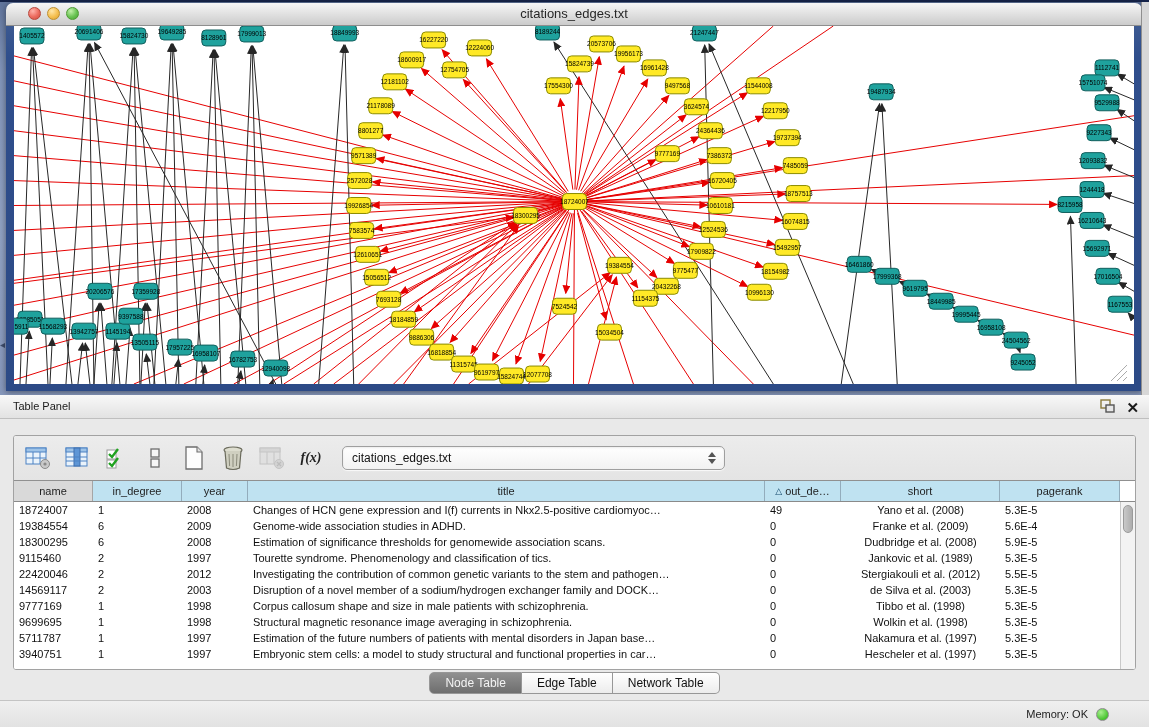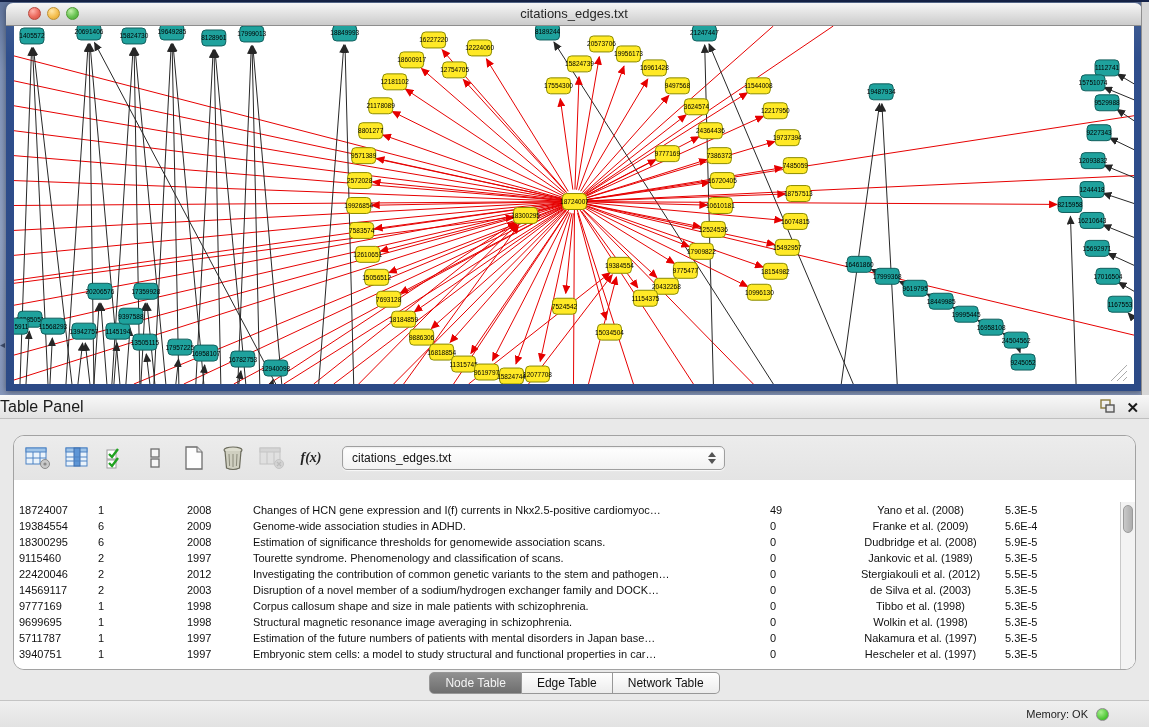--- a/index.html
+++ b/index.html
@@ -24,26 +24,26 @@
   .tl.yellow{left:41px;background:radial-gradient(circle at 35% 28%,#FFE6A8,#F5BF4F 55%,#D89F31);border:1px solid #BF8F2D;box-sizing:border-box;}
   .tl.green{left:60px;background:radial-gradient(circle at 35% 28%,#C3F0A9,#69C353 55%,#48A12F);border:1px solid #4E9A34;box-sizing:border-box;}
   .net-title{position:absolute;left:0;right:0;top:0;text-align:center;font-size:13px;line-height:22px;color:#272727;}
   .net-canvas{position:absolute;left:8px;right:8px;top:23px;height:358px;background:#FFFFFF;overflow:hidden;cursor:default;}
   .net-canvas svg{display:block;width:100%;height:100%;}
 
   
   .bottom{position:absolute;left:0;top:395px;width:1149px;height:332px;background:#E9E9E9;}
   .panel-titlebar{position:absolute;left:0;top:0;right:0;height:23px;
     background:linear-gradient(180deg,#F8F8F8,#E2E2E2);border-bottom:1px solid #BFBFBF;}
-  .panel-title{font-size:16px;line-height:23px;color:#1B1B1B;}
+  .panel-title{font-size:11px;line-height:23px;color:#1B1B1B;padding-left:13px;}
   .float-btn{position:absolute;right:33px;top:4px;width:16px;height:15px;cursor:pointer;}
   .close-btn{position:absolute;right:10px;top:1px;font-size:15px;font-weight:bold;color:#1A1A1A;cursor:pointer;line-height:23px;}
 
   .content{position:absolute;left:13px;right:13px;top:40px;height:233px;background:#FFFFFF;
-    border:1px solid #A2A2A2;border-radius:11px;overflow:hidden;padding-left:36px;}
+    border:1px solid #A2A2A2;border-radius:3px;overflow:hidden;padding-left:36px;}
   .toolbar{position:absolute;left:0;right:0;top:0;height:44px;background:linear-gradient(180deg,#ECECEC,#E4E4E4);
     display:flex;align-items:center;gap:11px;padding-left:10px;box-sizing:border-box;}
   .tb-icon{width:28px;height:28px;display:flex;align-items:center;justify-content:center;cursor:pointer;flex:0 0 auto;}
   .tb-icon.disabled{opacity:.45;cursor:default;}
   .fx{font-family:"Liberation Serif",serif;font-style:italic;font-weight:bold;font-size:14px;color:#222;}
   .selector{width:372px;height:22px;margin-left:6px;border:1px solid #9F9F9F;border-radius:5px;
     background:linear-gradient(180deg,#FFFFFF,#F2F2F2);box-shadow:0 1px 1px rgba(255,255,255,.8), inset 0 1px 2px rgba(0,0,0,.08);
     display:flex;align-items:center;padding-left:9px;font-size:12px;color:#111;position:relative;cursor:pointer;}
   .spinner{position:absolute;right:7px;top:3px;width:9px;height:16px;}
   .spinner div{width:0;height:0;border-left:4px solid transparent;border-right:4px solid transparent;margin:2px 0;}
@@ -712,20 +712,44 @@
         <div class="selector">
           <span>citations_edges.txt</span>
           <span class="spinner">
             <div class="sp-up"></div>
               <div class="sp-dn"></div>
           </span>
         </div>
       </div>
 
       <div class="tablewrap">
+        <div class="thead" id="thead">
+            <div class="th gray" style="width: 79px;">
+              <span>name</span>
+            </div>
+            <div class="th" style="width: 89px;">
+              <span>in_degree</span>
+            </div>
+            <div class="th" style="width: 66px;">
+              <span>year</span>
+            </div>
+            <div class="th" style="width: 517px;">
+              <span>title</span>
+            </div>
+            <div class="th" style="width: 76px;">
+              <span class="sortglyph">△</span>
+              <span>out_de…</span>
+            </div>
+            <div class="th" style="width: 159px;">
+              <span>short</span>
+            </div>
+            <div class="th" style="width: 120px;">
+              <span>pagerank</span>
+            </div>
+          </div>
         <div class="tbody" id="tbody">
             <div class="tr">
               <div class="td" style="width: 79px; text-align: left;">18724007</div>
               <div class="td" style="width: 89px; text-align: left;">1</div>
               <div class="td" style="width: 66px; text-align: left;">2008</div>
               <div class="td" style="width: 517px; text-align: left;">Changes of HCN gene expression and I(f) currents in Nkx2.5-positive cardiomyoc…</div>
               <div class="td" style="width: 76px; text-align: left;">49</div>
               <div class="td" style="width: 159px; text-align: center;">Yano et al. (2008)</div>
               <div class="td" style="width: 120px; text-align: left;">5.3E-5</div>
             </div>
@@ -744,21 +768,21 @@
               <div class="td" style="width: 66px; text-align: left;">2008</div>
               <div class="td" style="width: 517px; text-align: left;">Estimation of significance thresholds for genomewide association scans.</div>
               <div class="td" style="width: 76px; text-align: left;">0</div>
               <div class="td" style="width: 159px; text-align: center;">Dudbridge et al. (2008)</div>
               <div class="td" style="width: 120px; text-align: left;">5.9E-5</div>
             </div>
             <div class="tr">
               <div class="td" style="width: 79px; text-align: left;">9115460</div>
               <div class="td" style="width: 89px; text-align: left;">2</div>
               <div class="td" style="width: 66px; text-align: left;">1997</div>
-              <div class="td" style="width: 517px; text-align: left;">Tourette syndrome. Phenomenology and classification of scans.</div>
+              <div class="td" style="width: 517px; text-align: left;">Tourette syndrome. Phenomenology and classification of tics.</div>
               <div class="td" style="width: 76px; text-align: left;">0</div>
               <div class="td" style="width: 159px; text-align: center;">Jankovic et al. (1989)</div>
               <div class="td" style="width: 120px; text-align: left;">5.3E-5</div>
             </div>
             <div class="tr">
               <div class="td" style="width: 79px; text-align: left;">22420046</div>
               <div class="td" style="width: 89px; text-align: left;">2</div>
               <div class="td" style="width: 66px; text-align: left;">2012</div>
               <div class="td" style="width: 517px; text-align: left;">Investigating the contribution of common genetic variants to the stem and pathogen…</div>
               <div class="td" style="width: 76px; text-align: left;">0</div>

